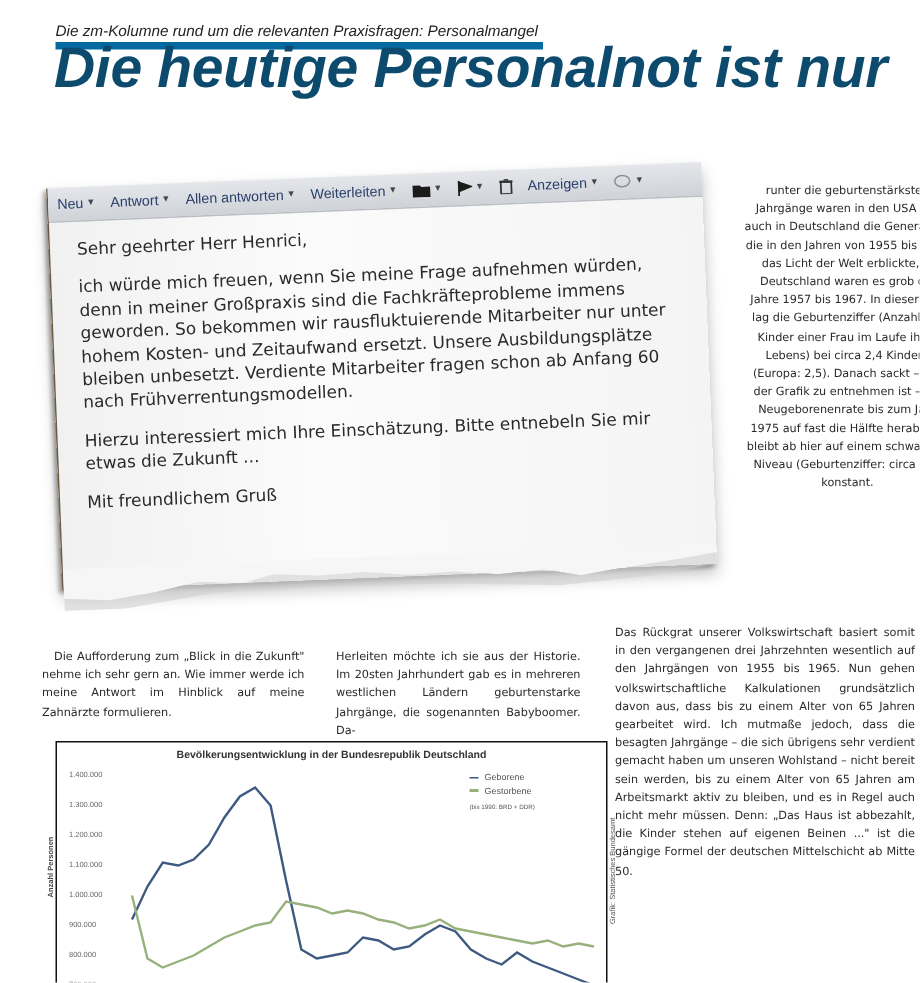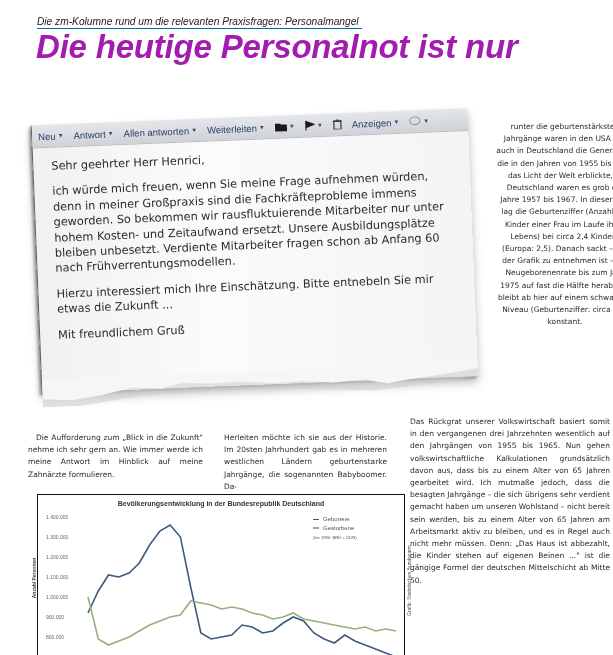--- a/index.html
+++ b/index.html
@@ -1,19 +1,19 @@
 <!DOCTYPE html>
 <html><head>
 <meta charset="utf-8">
 <style>
   html, body { margin: 0; padding: 0; background: #ffffff; }
   body { width: 613px; height: 655px; position: relative; overflow: hidden; font-family: "DejaVu Sans", sans-serif; color: #222; }
 
-  .kicker { position: absolute; left: 37px; top: 16px; width: 325px; font-family: "Liberation Sans", sans-serif; font-style: italic; font-size: 10.2px; color: #222; border-bottom: 1px solid #0369a1; padding-bottom: 1px; white-space: nowrap; }
-  .headline { position: absolute; left: 36px; top: 33px; font-family: "Liberation Sans", sans-serif; font-weight: bold; font-style: italic; font-size: 33px; line-height: 27px; color: #a21caf; letter-spacing: -0.2px; margin: 0; }
+  .kicker { position: absolute; left: 37px; top: 16px; width: 325px; font-family: "Liberation Sans", sans-serif; font-style: italic; font-size: 10.2px; color: #222; border-bottom: 5px solid #0369a1; padding-bottom: 1px; white-space: nowrap; }
+  .headline { position: absolute; left: 36px; top: 33px; font-family: "Liberation Sans", sans-serif; font-weight: bold; font-style: italic; font-size: 38px; line-height: 27px; color: #0c4a6e; letter-spacing: -0.2px; margin: 0; }
 
   
   .email-wrap { position: absolute; left: 22px; top: 108px; width: 446px; height: 310px; transform: rotate(-2.3deg); transform-origin: 0 0; }
   .email { position: absolute; left: 8px; top: 18px; width: 436px; height: 268px; background: linear-gradient(90deg, #f1f1f1 0%, #fbfbfb 40%, #f4f4f4 100%); box-shadow: -2px 2px 3px rgba(0,0,0,0.35), 0 6px 10px rgba(0,0,0,0.25); border-left: 1px solid #6d5a45; }
   .email .torn { position: absolute; left: 0; bottom: -14px; width: 100%; height: 28px; }
   .toolbar { position: absolute; left: 0; top: 0; right: 0; height: 22px; background: linear-gradient(#e4e6ea, #cfd3d8); border-bottom: 1px solid #b9bdc3; display: flex; align-items: center; padding-left: 6px; gap: 10px; font-family: "Liberation Sans", sans-serif; font-size: 9.5px; color: #2a3f6b; white-space: nowrap; }
   .tb-item { display: inline-flex; align-items: center; gap: 2px; }
   .tb-caret { font-size: 6px; color: #445; }
   .tb-icon { display: inline-block; }
   .email-body { position: absolute; left: 18px; top: 34px; right: 20px; font-family: "DejaVu Sans", sans-serif; font-size: 11.3px; line-height: 15.4px; color: #2a2a2a; }

